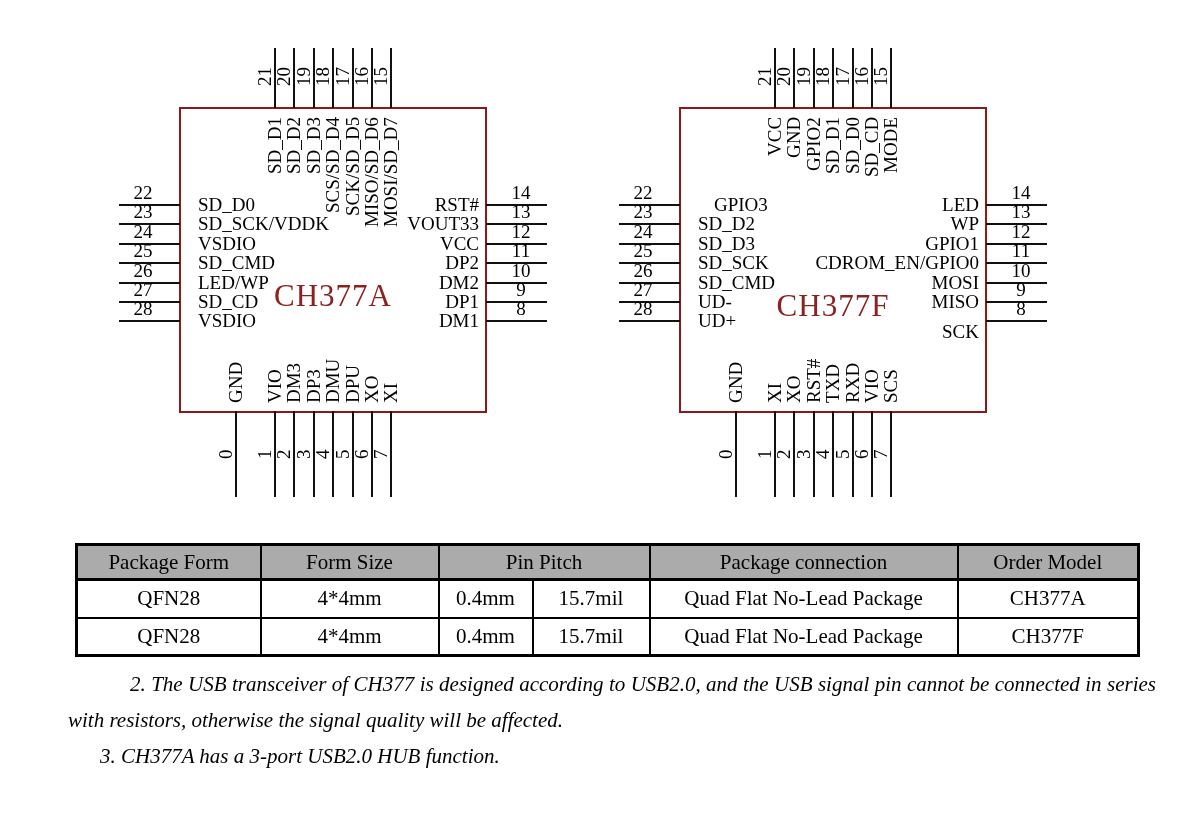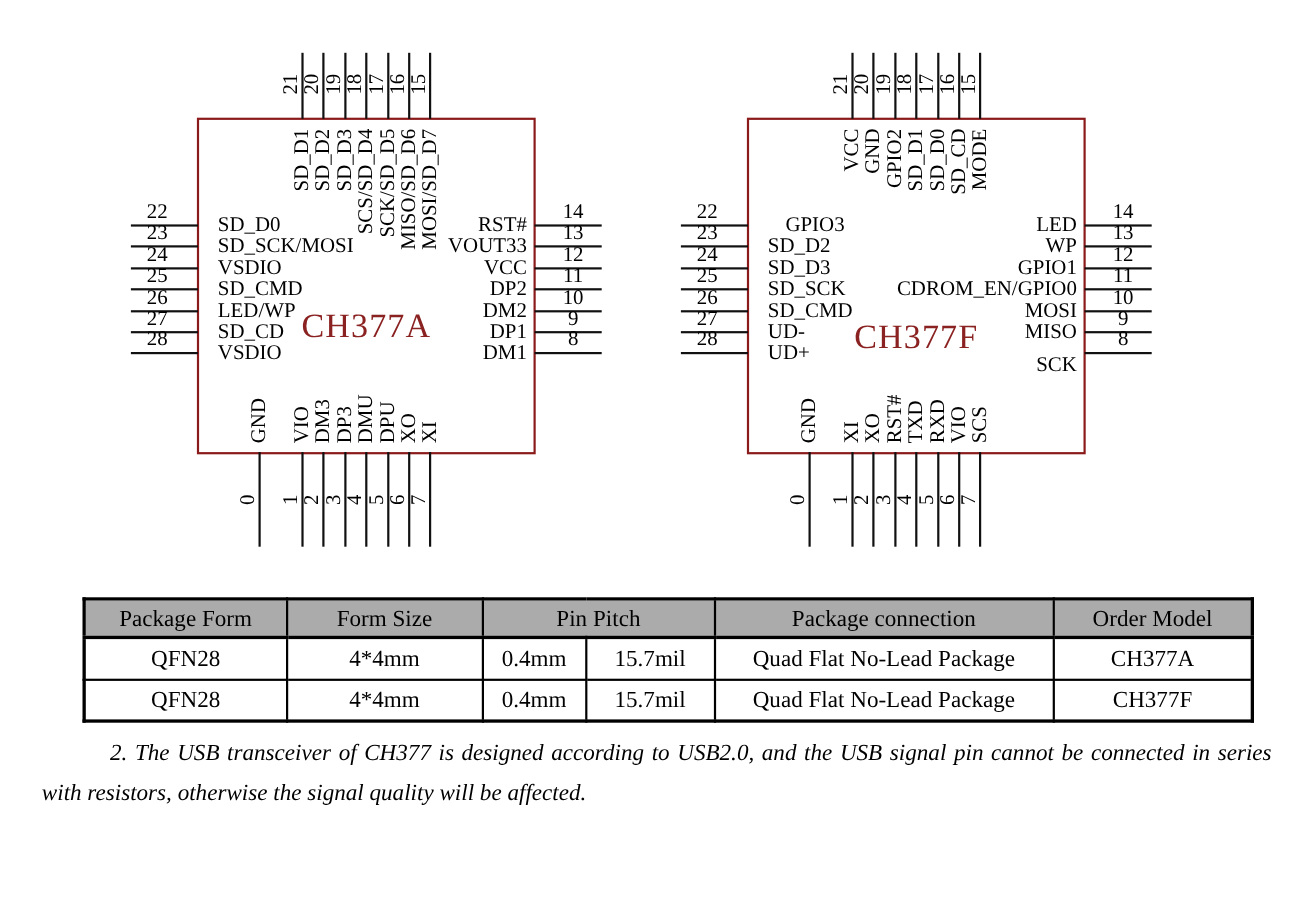--- a/index.html
+++ b/index.html
@@ -31,21 +31,21 @@
     padding:0; overflow:hidden; white-space:nowrap;
   }
   table.pkg { border:3px solid #000; }
   table.pkg thead tr { height:35px; }
   table.pkg tbody tr { height:38px; }
   table.pkg thead th { background:#ababab; font-weight:normal; border-bottom:3px solid #000; }
   
   .notes { position:absolute; left:38px; top:666px; width:1118px; font-style:italic; font-size:21px; line-height:36px; }
   .notes p { margin:0; }
   .notes p.indent { text-indent:62px; }
-  .notes p.just { text-align:justify; }
+  .notes p.just { text-align:justify;margin-left:30px; }
 </style>
 </head>
 <body>
 
 <div class="canvas">
 
   <div id="diagram">
       <div class="chip-box" style="left: 179px; top: 107px; width: 308px; height: 306px;"></div>
       <div class="chip-title" style="left: 179px; top: 280px; width: 308px;">CH377A</div>
       <div class="vline" style="left: 274px; top: 48px; width: 2px; height: 60px;"></div>
@@ -67,21 +67,21 @@
       <div class="rot" style="left: 352px; top: 86px;">16</div>
       <div class="rot" style="left: 362px; top: 227px;">MISO/SD_D6</div>
       <div class="vline" style="left: 390.4px; top: 48px; width: 2px; height: 60px;"></div>
       <div class="rot" style="left: 371.4px; top: 86px;">15</div>
       <div class="rot" style="left: 381.4px; top: 227px;">MOSI/SD_D7</div>
       <div class="hline" style="left: 119px; top: 204px; width: 61px; height: 2px;"></div>
       <div class="pin-num-h" style="left: 119px; top: 183px; width: 48px;">22</div>
       <div class="pin-label-h" style="left: 198px; top: 195px; width: 230px;">SD_D0</div>
       <div class="hline" style="left: 119px; top: 223.4px; width: 61px; height: 2px;"></div>
       <div class="pin-num-h" style="left: 119px; top: 202.4px; width: 48px;">23</div>
-      <div class="pin-label-h" style="left: 198px; top: 214.4px; width: 230px;">SD_SCK/MOSI</div>
+      <div class="pin-label-h" style="left: 198px; top: 214.4px; width: 230px;">SD_SCK/VDDK</div>
       <div class="hline" style="left: 119px; top: 242.8px; width: 61px; height: 2px;"></div>
       <div class="pin-num-h" style="left: 119px; top: 221.8px; width: 48px;">24</div>
       <div class="pin-label-h" style="left: 198px; top: 233.8px; width: 230px;">VSDIO</div>
       <div class="hline" style="left: 119px; top: 262.2px; width: 61px; height: 2px;"></div>
       <div class="pin-num-h" style="left: 119px; top: 241.2px; width: 48px;">25</div>
       <div class="pin-label-h" style="left: 198px; top: 253.2px; width: 230px;">SD_CMD</div>
       <div class="hline" style="left: 119px; top: 281.6px; width: 61px; height: 2px;"></div>
       <div class="pin-num-h" style="left: 119px; top: 260.6px; width: 48px;">26</div>
       <div class="pin-label-h" style="left: 198px; top: 272.6px; width: 230px;">LED/WP</div>
       <div class="hline" style="left: 119px; top: 301px; width: 61px; height: 2px;"></div>
@@ -261,15 +261,16 @@
           <td>15.7mil</td>
           <td>Quad Flat No-Lead Package</td>
           <td>CH377F</td>
         </tr>
       </tbody>
     </table>
   </div>
 
   <div class="notes">
     <p class="indent just">2. The USB transceiver of CH377 is designed according to USB2.0, and the USB signal pin cannot be connected in series with resistors, otherwise the signal quality will be affected.</p>
+    <p class="indent">3. CH377A has a 3-port USB2.0 HUB function.</p>
   </div>
 
 </div>
 
 </body></html>

